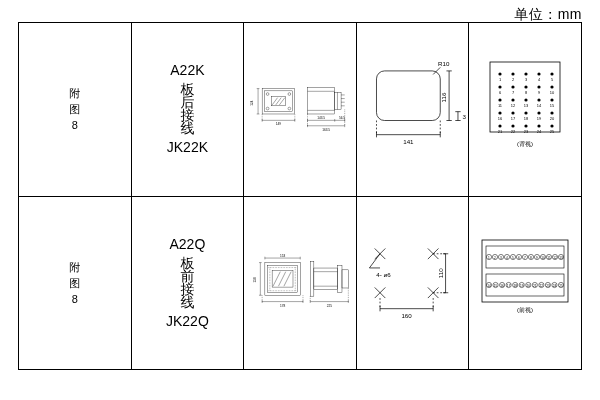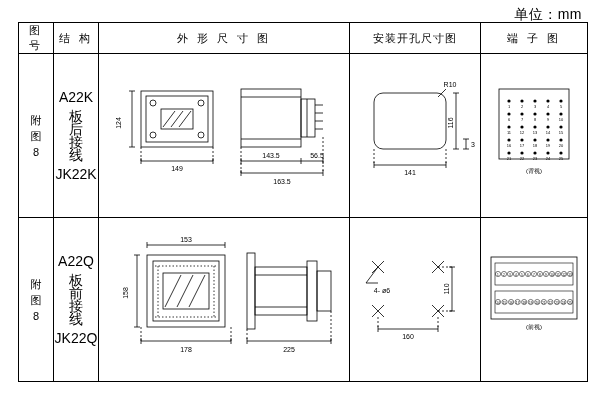--- a/index.html
+++ b/index.html
@@ -34,27 +34,20 @@
   svg{display:block;}
   .svgbox{display:flex;align-items:center;justify-content:center;height:100%;}
 </style>
 </head>
 <body>
 
 <div class="unit">单位：mm</div>
 
 <table class="main">
   <tbody>
-      <tr>
-    <th class="c-num hdr">图 号</th>
-    <th class="c-struct hdr">结 构</th>
-    <th class="c-out hdr">外 形 尺 寸 图</th>
-    <th class="c-hole hdr small">安装开孔尺寸图</th>
-    <th class="c-term hdr">端 子 图</th>
-  </tr>
 
   <tr style="height:164px;">
     <td>
       <div class="vtext">
         <span>附</span>
         <span>图</span>
         <span>8</span>
       </div>
     </td>
     <td class="struct-cell">

